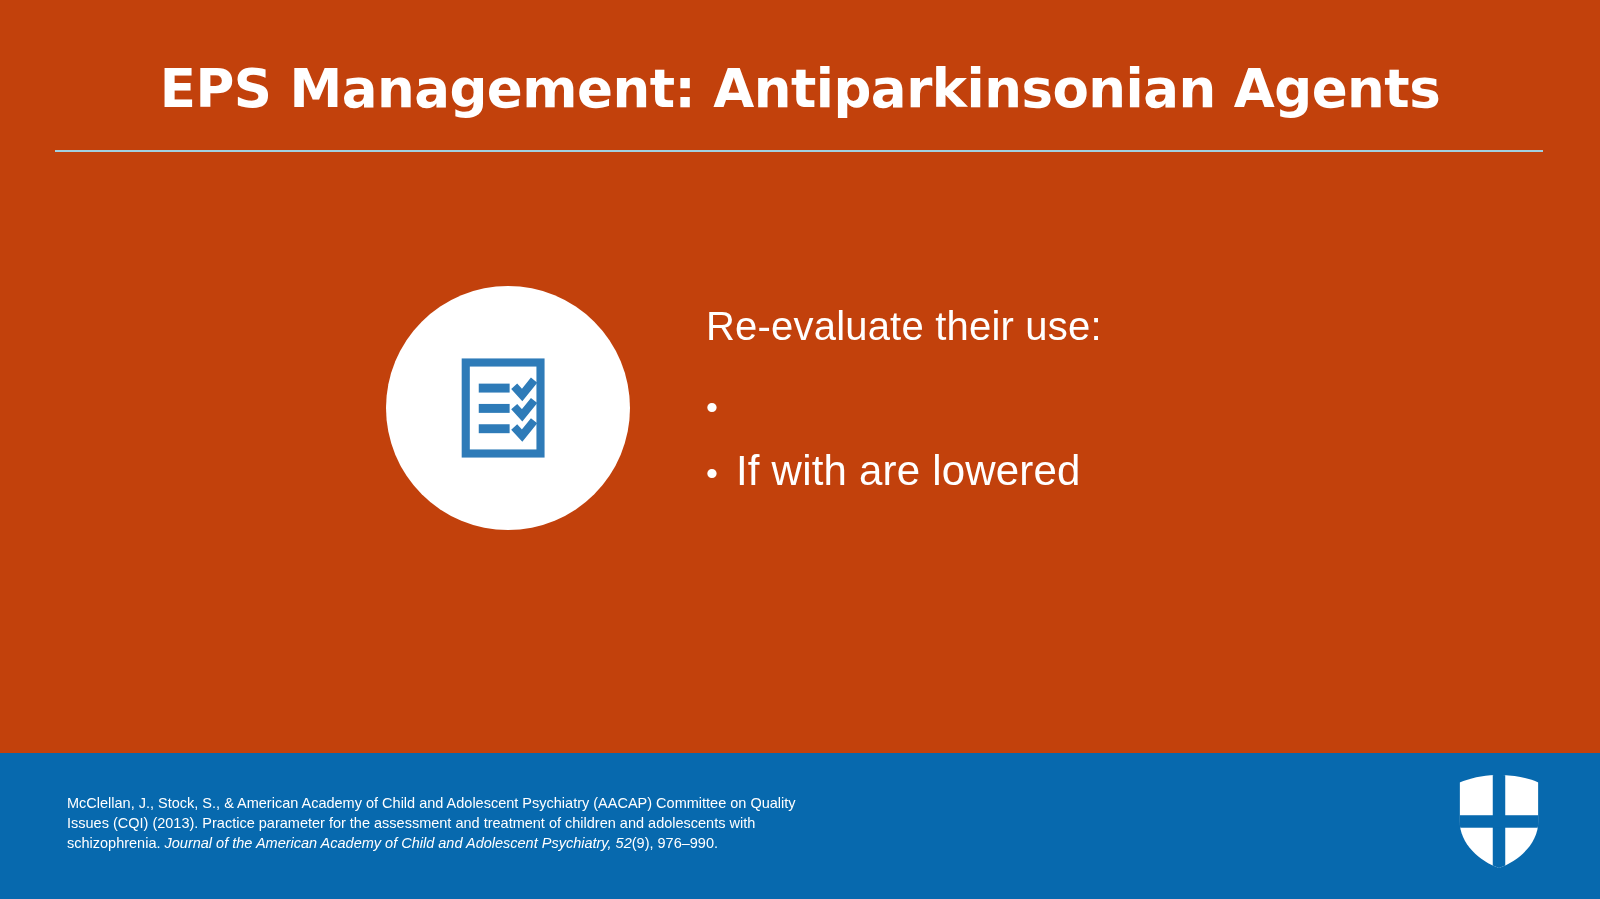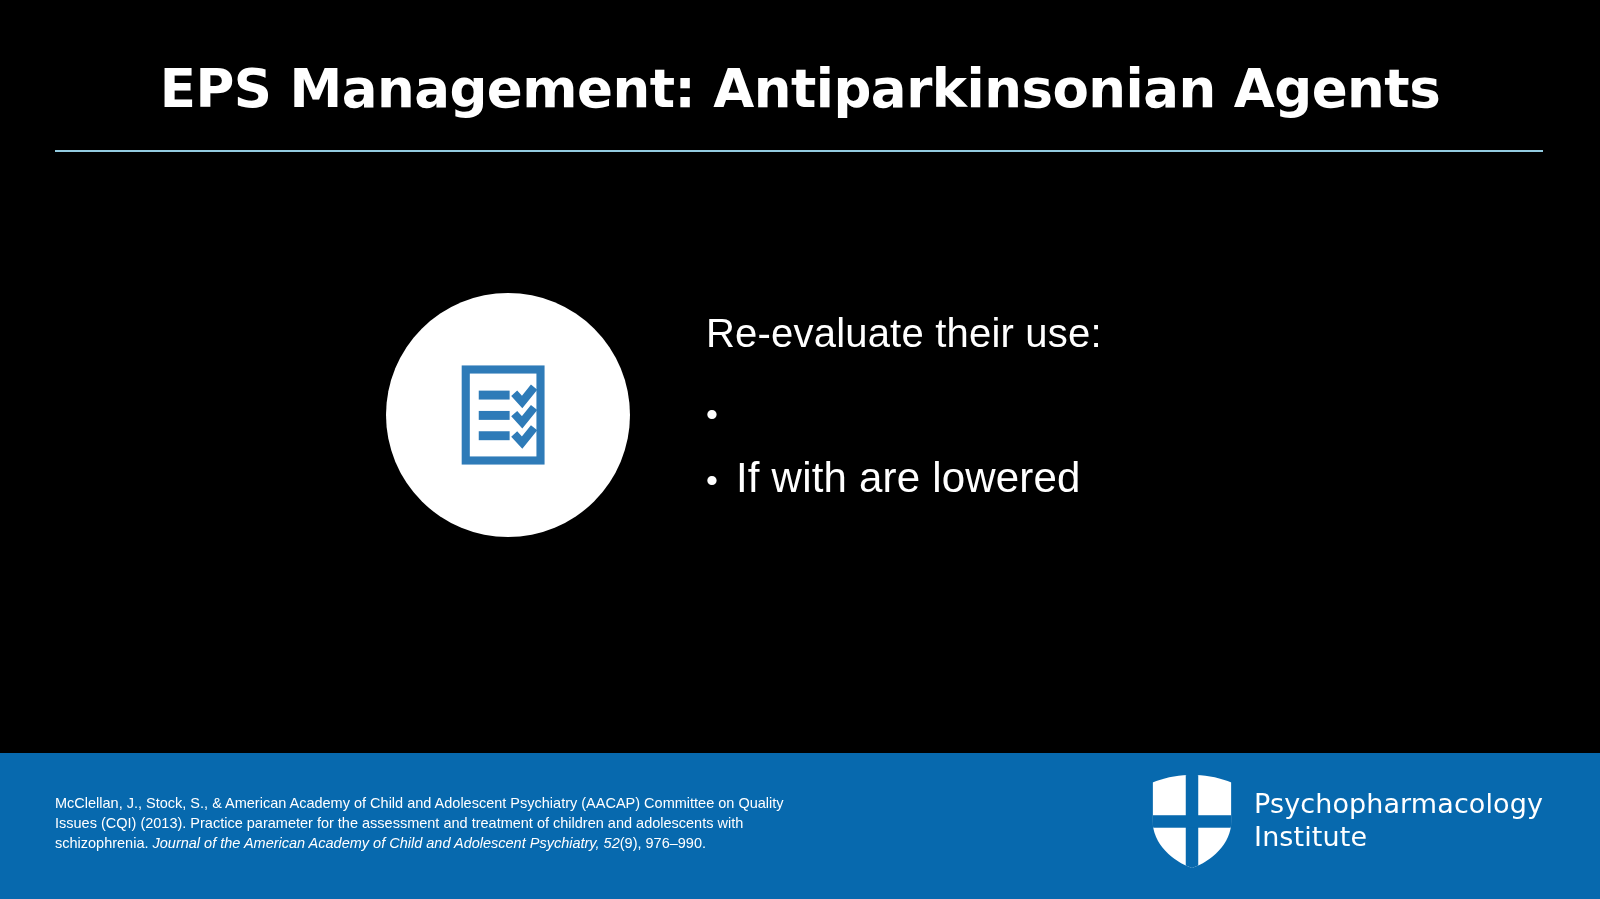--- a/index.html
+++ b/index.html
@@ -4,21 +4,21 @@
 <style>
   html, body {
     margin: 0;
     padding: 0;
     background: #ffffff;
   }
   .slide {
     position: relative;
     width: 1600px;
     height: 899px;
-    background: #000000;
+    background: #c2410c;
     overflow: hidden;
     font-family: "Liberation Sans", sans-serif;
     -webkit-font-smoothing: antialiased;
   }
 
   
   .title-block {
     position: absolute;
     left: 0;
     top: 60px;
@@ -42,21 +42,21 @@
     width: 1488px;
     height: 2px;
     background: #9fdcf3;
     opacity: .92;
   }
 
   
   .body-area {
     position: absolute;
     left: 0;
-    top: 275px;
+    top: 268px;
     width: 1600px;
     height: 300px;
   }
 
   .icon-circle {
     position: absolute;
     left: 386px;
     top: 18px;
     width: 244px;
     height: 244px;
@@ -113,21 +113,21 @@
   .footer {
     position: absolute;
     left: 0;
     top: 753px;
     width: 1600px;
     height: 146px;
     background: #0769ae;
   }
   .citation {
     position: absolute;
-    left: 55px;
+    left: 67px;
     top: 40px;
     width: 740px;
     font-size: 14.5px;
     line-height: 1.38;
     color: #ffffff;
     font-family: "Liberation Sans", sans-serif;
   }
   .citation i {
     font-style: italic;
   }
@@ -203,18 +203,16 @@
           <clipPath id="shieldClip">
             <path d="M44 2 C30 2 14 5 3 10 C3 10 3 44 3 50 C3 74 24 92 44 99 C64 92 85 74 85 50 C85 44 85 10 85 10 C74 5 58 2 44 2 Z"></path>
           </clipPath>
         </defs>
         <g clip-path="url(#shieldClip)">
           <rect x="0" y="0" width="88" height="100" fill="#ffffff"></rect>
           <rect x="37.5" y="-4" width="13" height="108" fill="#0769AE"></rect>
           <rect x="-4" y="44" width="96" height="13" fill="#0769AE"></rect>
         </g>
       </svg>
-      <div class="brand-name">Psychopharmacology
-Institute</div>
     </div>
   </div>
 
 </div>
 
 </body></html>

